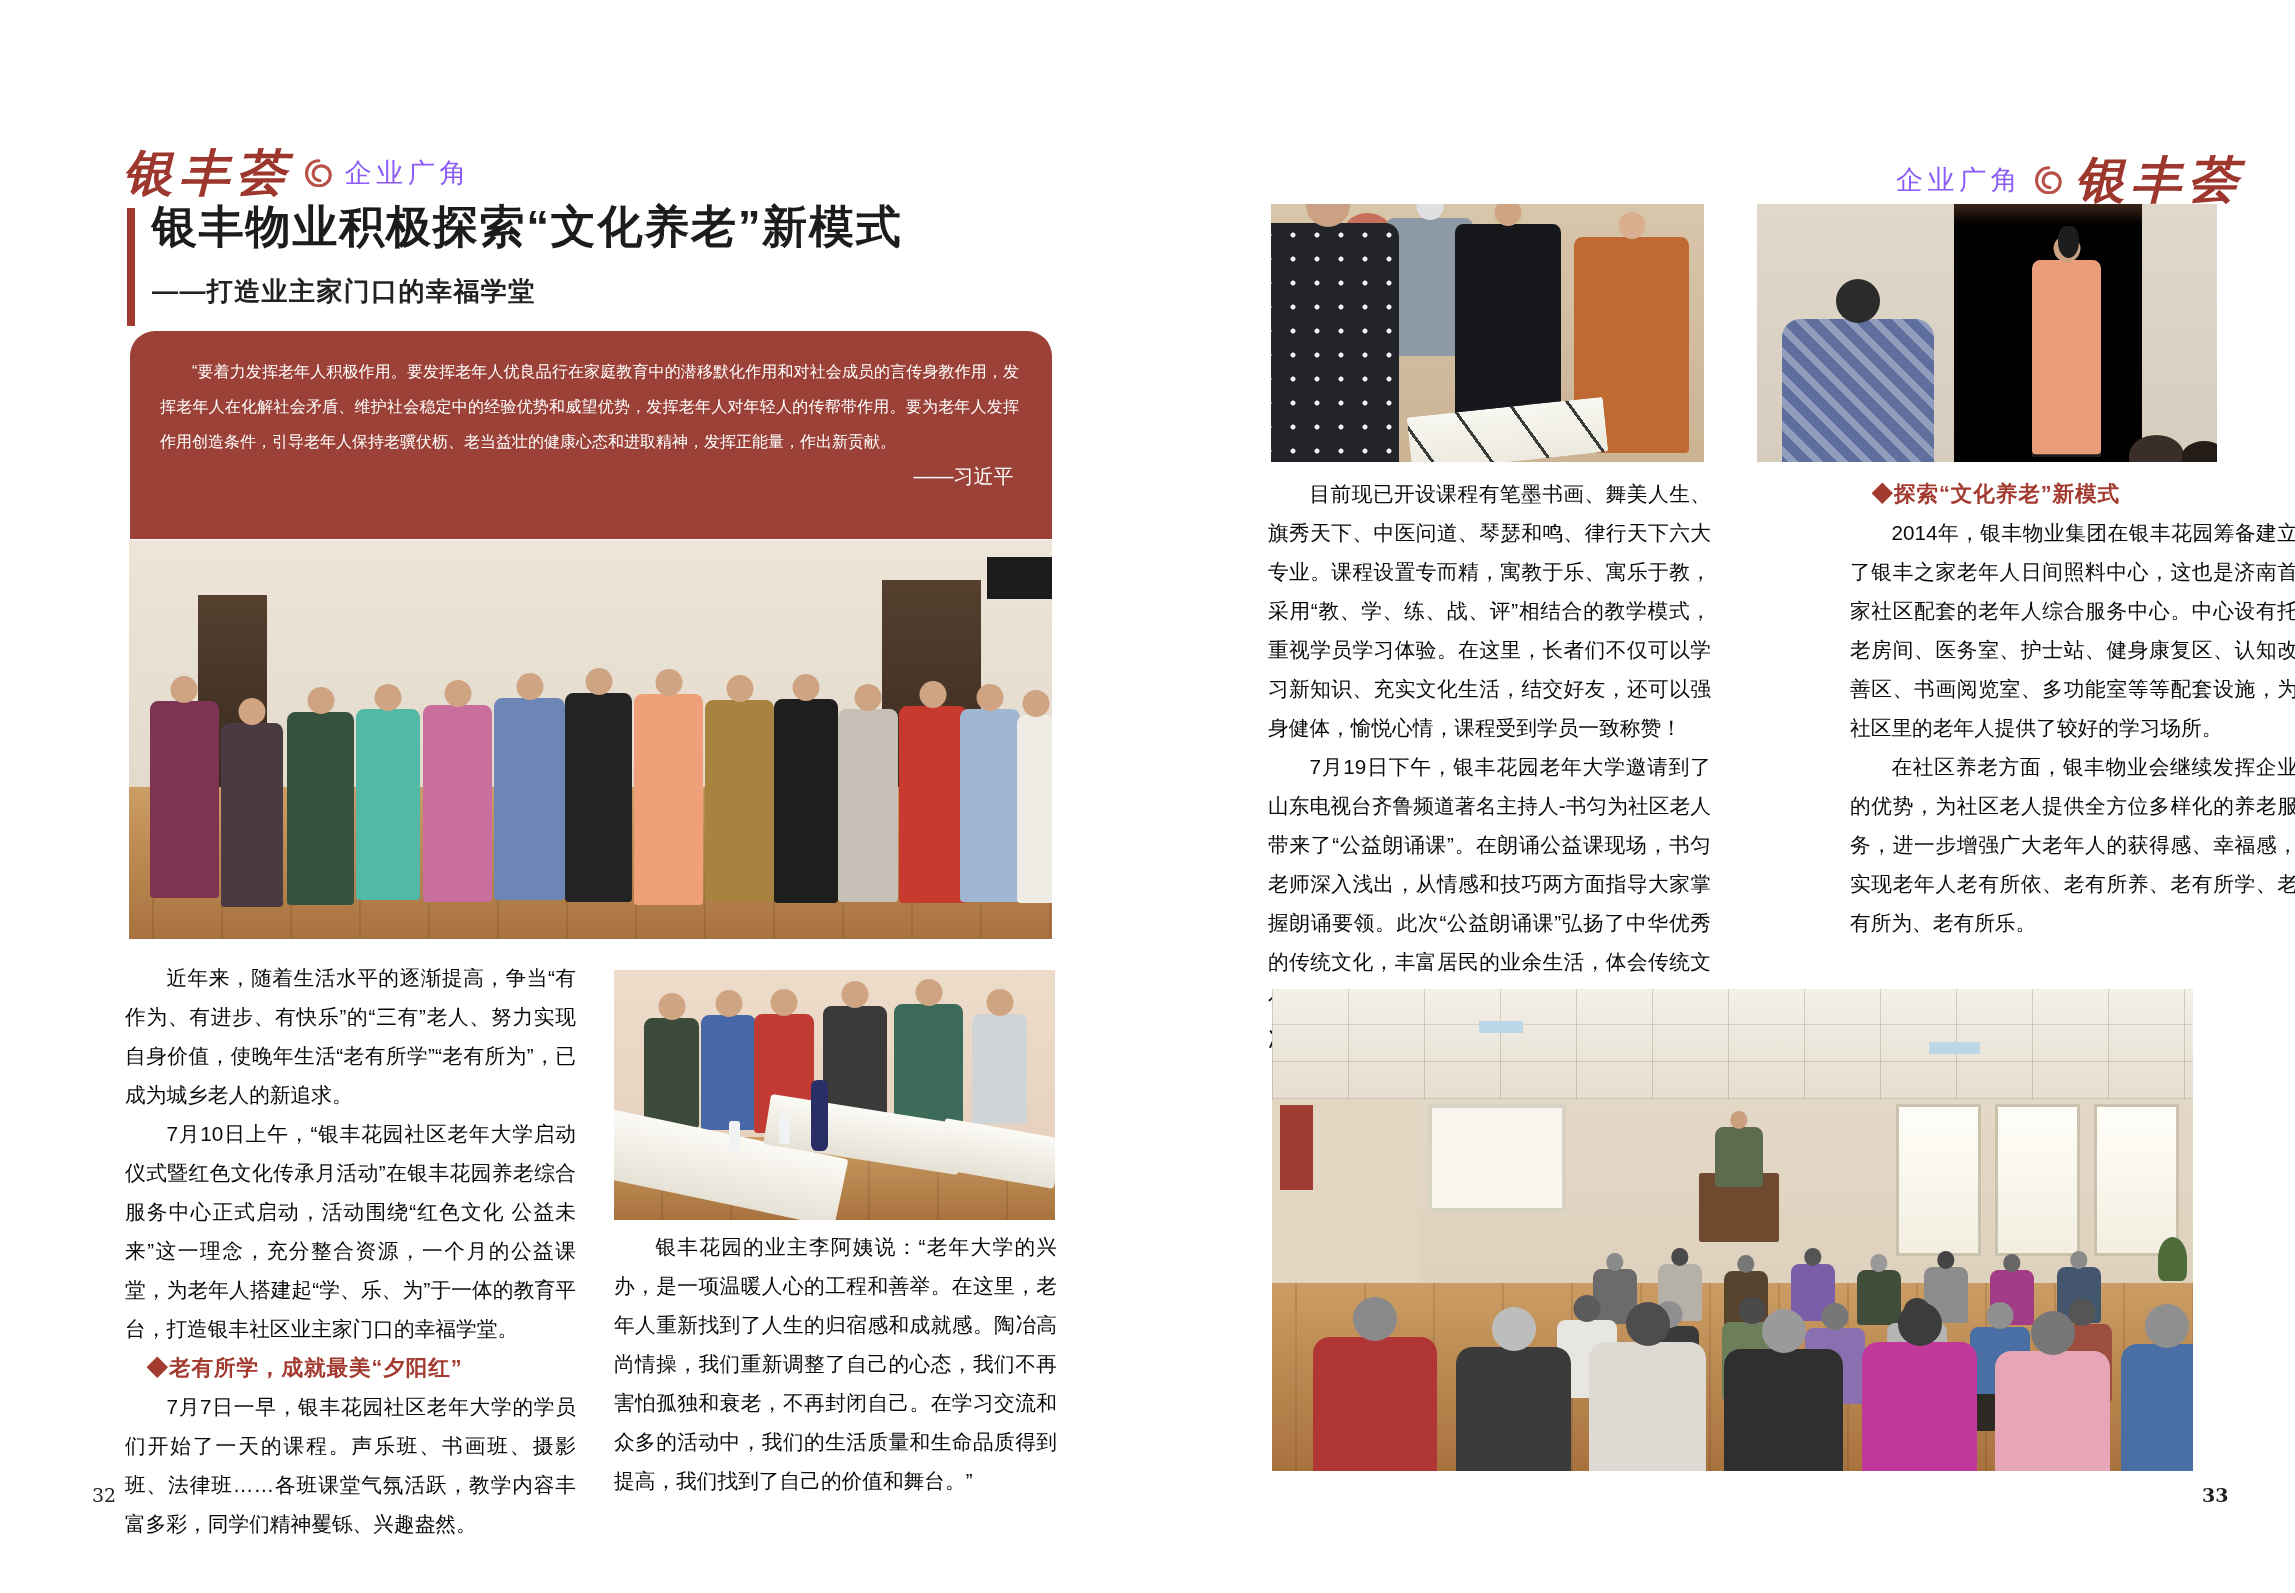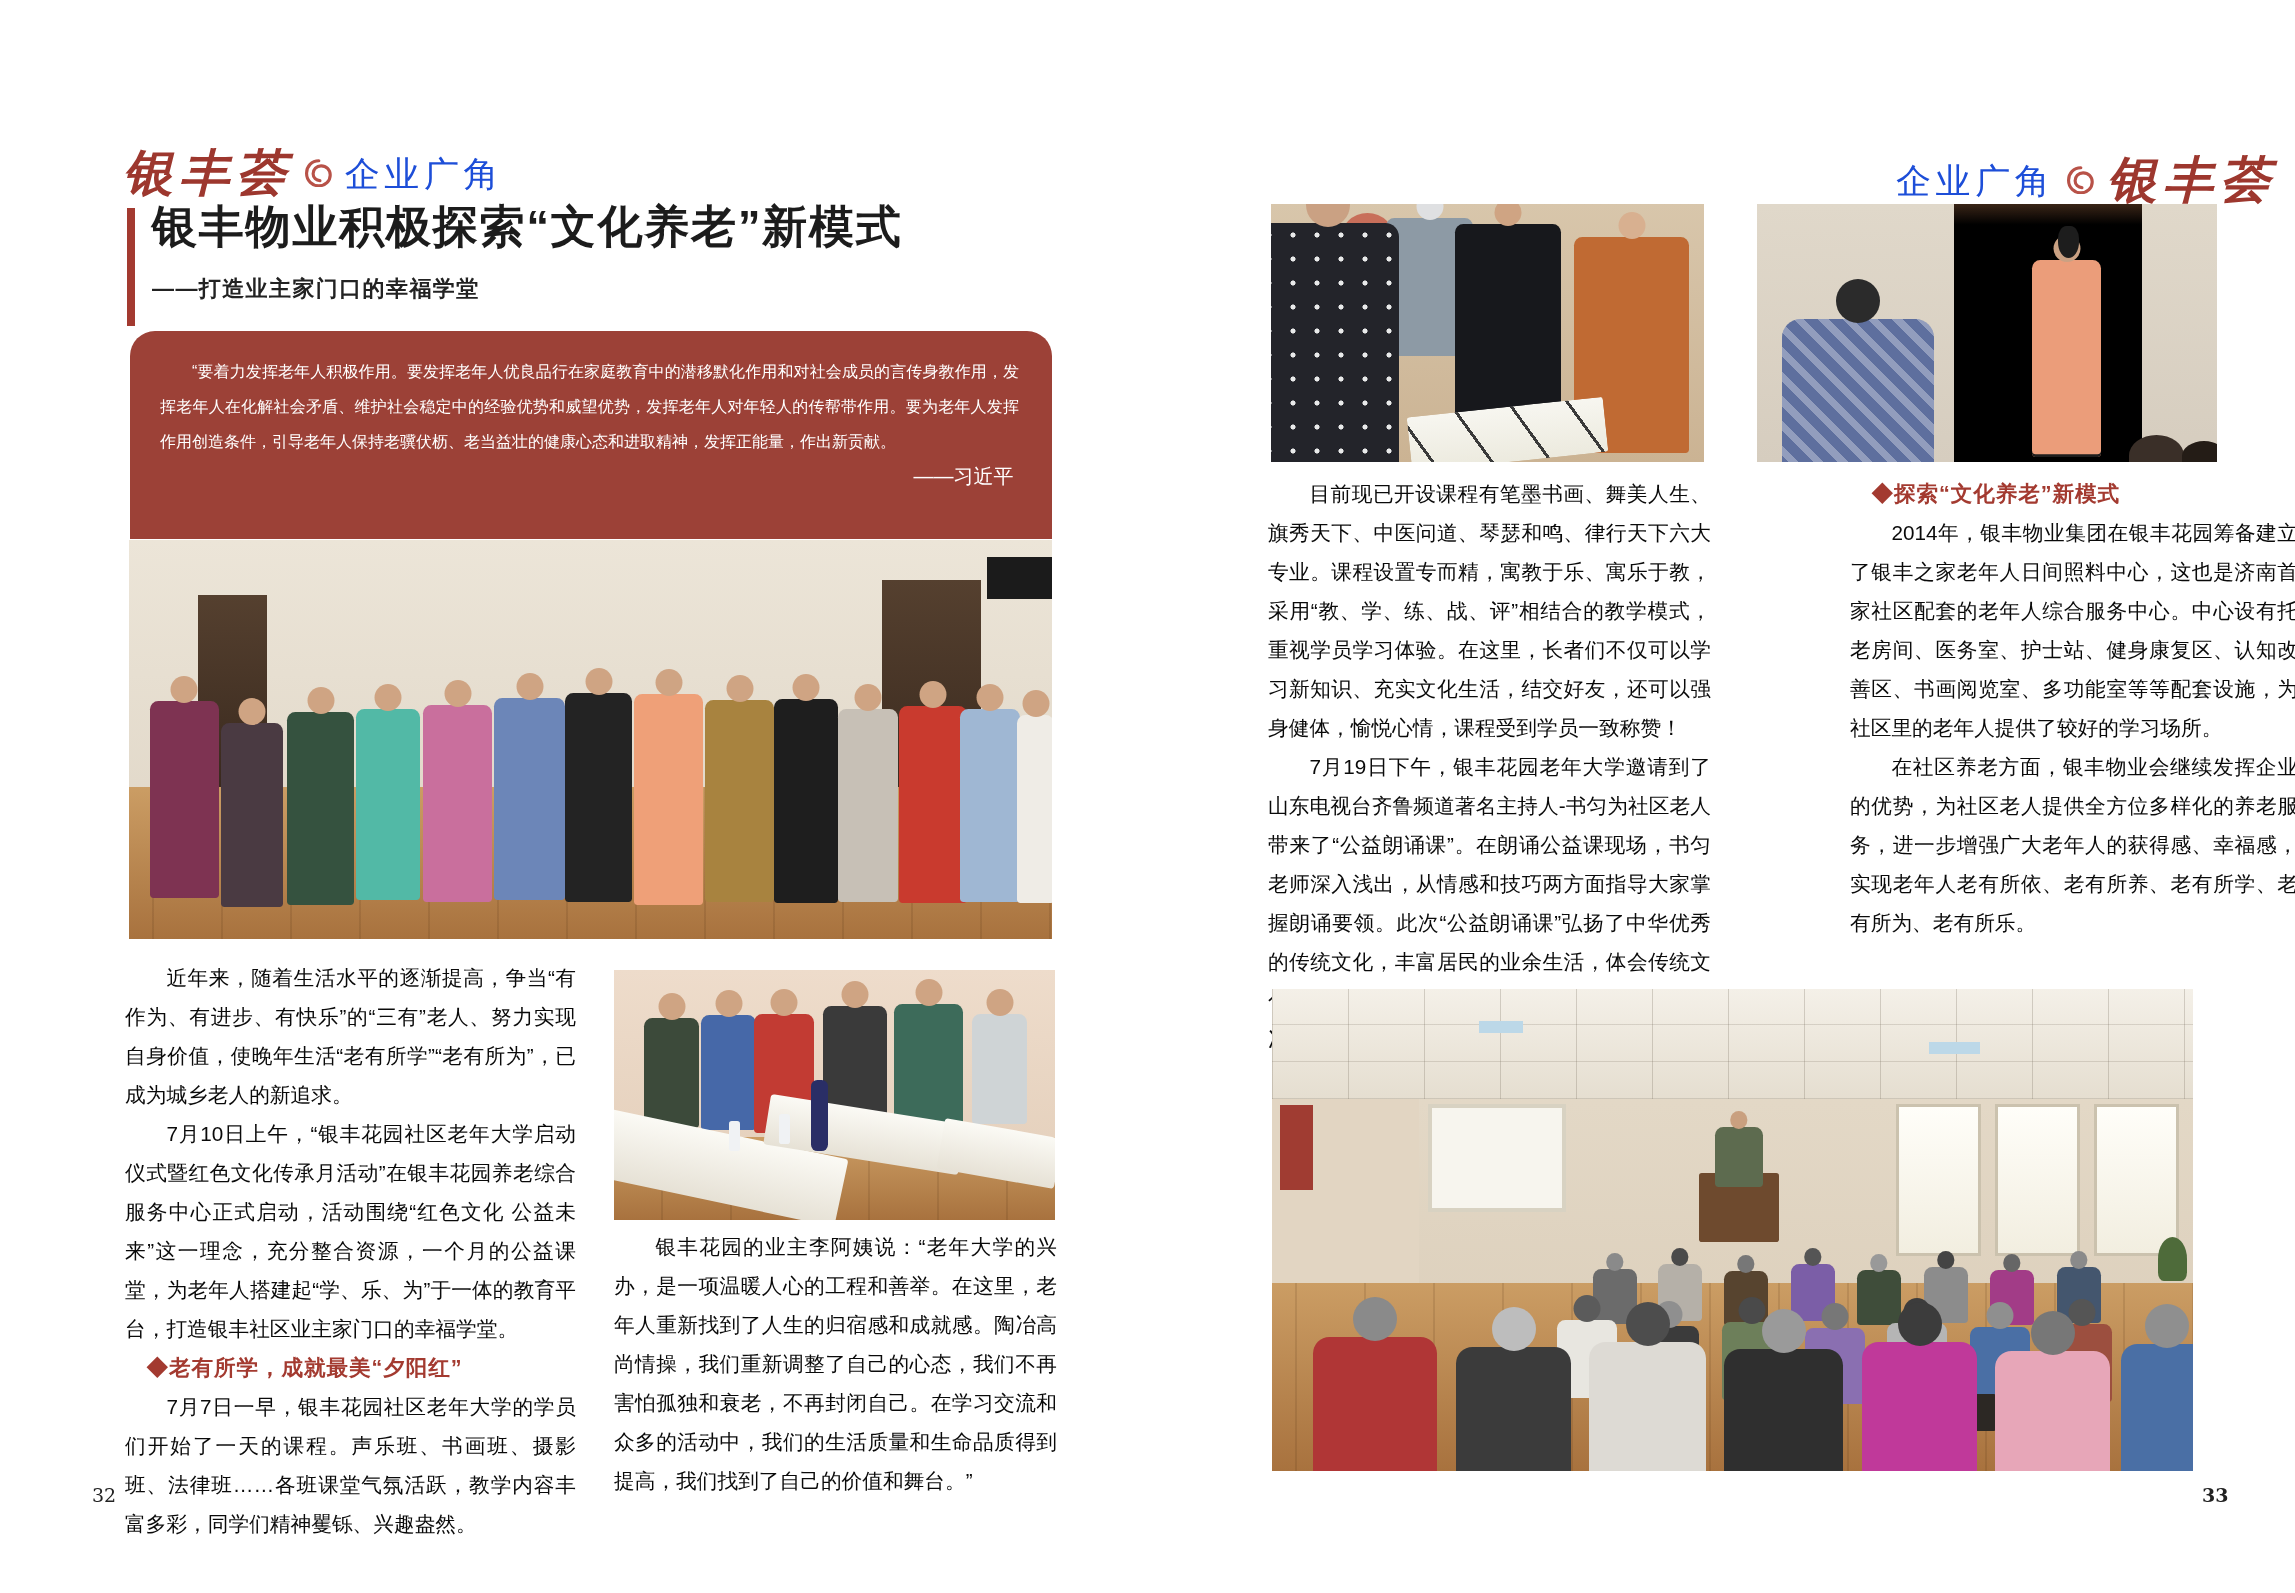--- a/index.html
+++ b/index.html
@@ -2,27 +2,27 @@
 <html style="font-size:7.3px"><head>
 <meta charset="utf-8">
 <style>
   html,body{margin:0;padding:0;background:#888;}
   .canvas{position:relative;width:2318px;height:1594px;background:#ffffff;overflow:hidden;
           font-family:"Liberation Sans",sans-serif;color:#0a0a0a;}
   
   .hdr{position:absolute;display:flex;align-items:center;margin-top:45px;}
   .logo-cn{font-family:"DejaVu Serif",serif;font-weight:bold;font-style:italic;
            font-size:50px;color:#9d372e;letter-spacing:6.4px;line-height:1;}
-  .sect-cn{font-size:35px;color:#1d4ed8;letter-spacing:4.6px;line-height:1;font-weight:500;}
+  .sect-cn{font-size:27px;color:#8b5cf6;letter-spacing:4.6px;line-height:1;font-weight:500;}
   .swirl{color:#b85248;margin:0 12px;display:inline-flex;}
   
   .title-bar{position:absolute;left:127px;top:208px;width:7.8px;height:118px;background:#a33a30;}
   .main-title{position:absolute;left:152px;top:201px;width:964px;font-size:45px;font-weight:900;
               color:#1c1c1c;letter-spacing:1.8px;line-height:1.15;white-space:nowrap;}
-  .sub-title{position:absolute;left:152px;top:274px;font-size:22px;font-weight:700;color:#222;letter-spacing:1.4px;}
+  .sub-title{position:absolute;left:152px;top:274px;font-size:26px;font-weight:700;color:#222;letter-spacing:1.4px;}
   
   .quote-box{position:absolute;left:130px;top:331px;width:922px;height:208px;background:#9c4137;
              border-radius:25px 25px 0 0;box-sizing:border-box;padding:23px 33px 0 30px;}
   .quote-text{color:#ffffff;font-size:16px;line-height:35px;text-align:justify;text-indent:2em;margin:0;}
   .quote-sig{color:#ffffff;font-size:20px;line-height:35px;text-align:right;margin:0;padding-right:5.5px;}
   
   .col{position:absolute;}
   .body-p{font-size:20.7px;line-height:39px;text-align:justify;text-indent:2em;margin:0;color:#0a0a0a;}
   .red-h{font-size:21.6px;line-height:39px;font-weight:bold;color:#a33a30;margin:0;text-indent:1em;letter-spacing:0.9px;}
   .pagenum{position:absolute;font-family:"DejaVu Serif",serif;font-size:19px;color:#222;}

